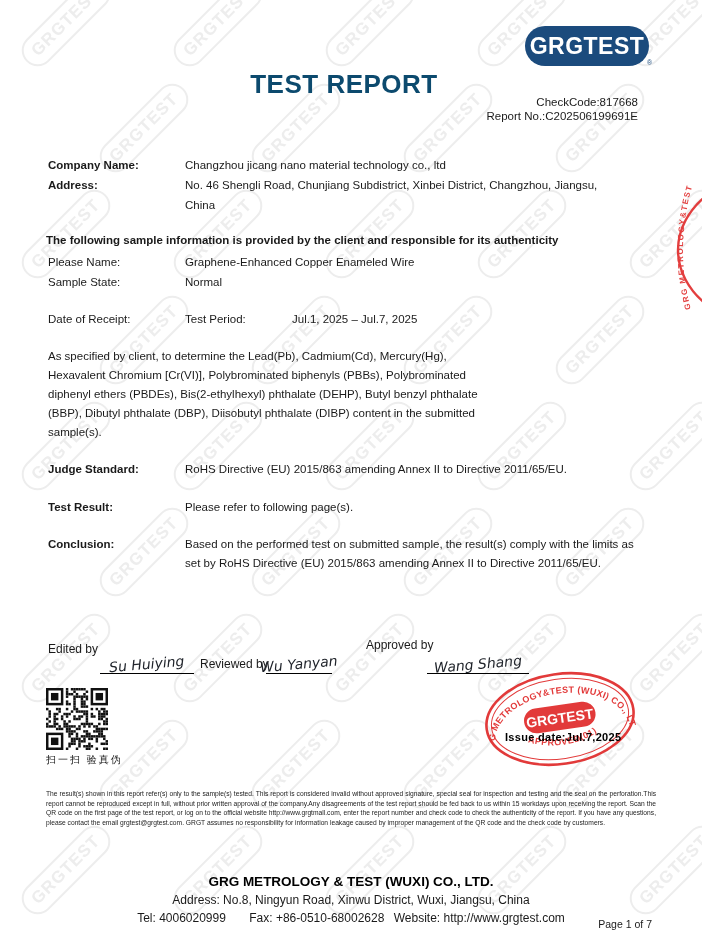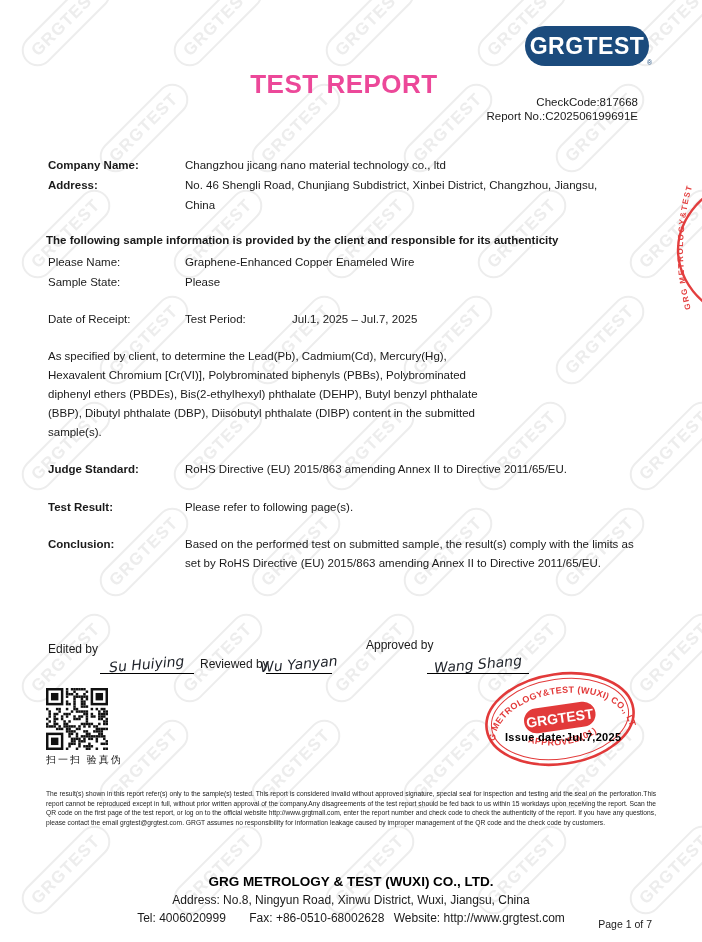--- a/index.html
+++ b/index.html
@@ -10,21 +10,21 @@
   .wm{position:absolute;width:108px;height:28px;border:2px solid #ededed;border-radius:999px;
       color:#ededed;font-weight:bold;font-size:17px;letter-spacing:1px;
       display:flex;align-items:center;justify-content:center;transform:rotate(-45deg);}
   
   .logo-pill{position:absolute;left:525px;top:26px;width:124px;height:40px;background:#1b4b7d;
       border-radius:20px;color:#fff;display:flex;align-items:center;justify-content:center;
       font-weight:bold;font-size:23px;letter-spacing:.5px;z-index:1;}
   .reg-mark{position:absolute;left:647px;top:59px;font-size:7px;color:#1b4b7d;z-index:1;}
   .codes{position:absolute;right:64px;top:96px;text-align:right;font-size:11.5px;line-height:13.5px;z-index:1;}
   .doc-title{position:absolute;left:0;top:69px;width:688px;text-align:center;font-weight:bold;
-      font-size:26px;letter-spacing:.5px;color:#ec4899;z-index:1;}
+      font-size:26px;letter-spacing:.5px;color:#0c4a6e;z-index:1;}
   
   .row{position:absolute;left:48px;display:flex;font-size:11.5px;line-height:20px;z-index:1;}
   .lbl{width:137px;flex:none;}
   .bold{font-weight:bold;}
   .val{width:452px;}
   .para{line-height:19px;}
   .statement{position:absolute;left:46px;top:234px;font-size:11.5px;font-weight:bold;z-index:1;}
   
   .sig-label{position:absolute;font-size:12px;z-index:1;}
   .sig-line{position:absolute;border-bottom:1.3px solid #000;height:32px;display:flex;
@@ -124,21 +124,21 @@
     <span class="val" style="width:422px">No. 46 Shengli Road, Chunjiang Subdistrict, Xinbei District, Changzhou, Jiangsu, China</span>
   </div>
 
   <div class="statement">The following sample information is provided by the client and responsible for its authenticity</div>
   <div class="row" style="top:252px">
     <span class="lbl">Please Name:</span>
     <span class="val">Graphene-Enhanced Copper Enameled Wire</span>
   </div>
   <div class="row" style="top:272px">
     <span class="lbl">Sample State:</span>
-    <span class="val">Please</span>
+    <span class="val">Normal</span>
   </div>
 
   <div class="row" style="top:309px">
     <span class="lbl">Date of Receipt:</span>
     <span style="width:107px">Test Period:</span>
     <span>Jul.1, 2025 – Jul.7, 2025</span>
   </div>
 
   <div class="row para" style="top:347px">
     <span class="val">As specified by client, to determine the Lead(Pb), Cadmium(Cd), Mercury(Hg), Hexavalent Chromium [Cr(VI)], Polybrominated biphenyls (PBBs), Polybrominated diphenyl ethers (PBDEs), Bis(2-ethylhexyl) phthalate (DEHP), Butyl benzyl phthalate (BBP), Dibutyl phthalate (DBP), Diisobutyl phthalate (DIBP) content in the submitted sample(s).</span>

